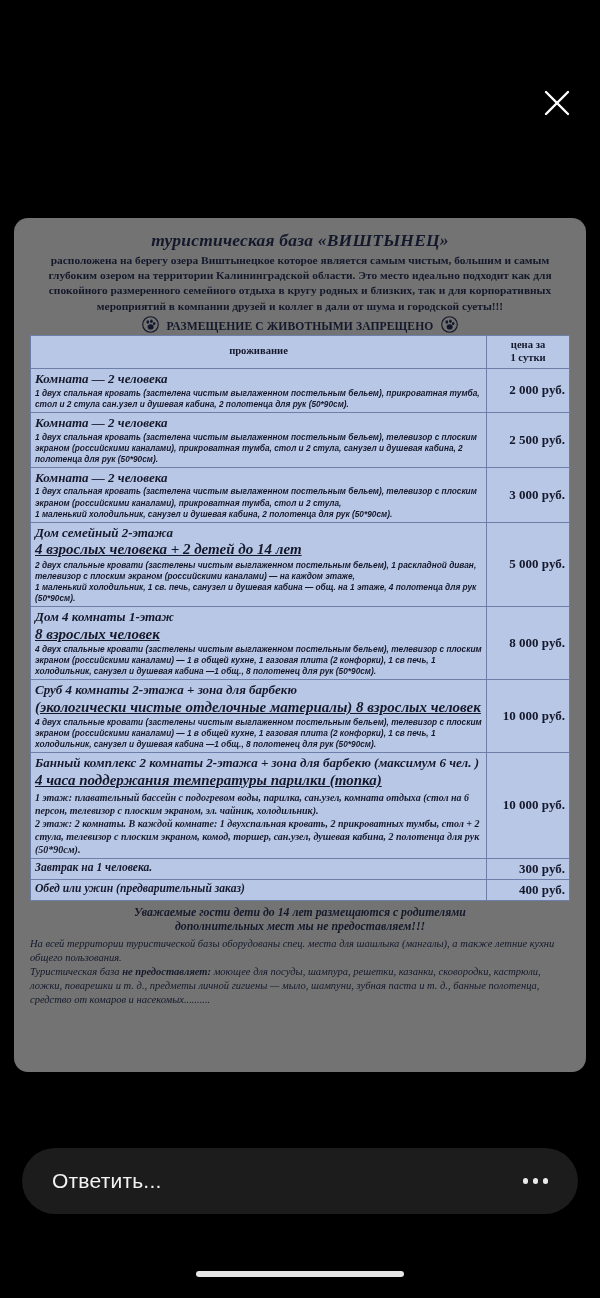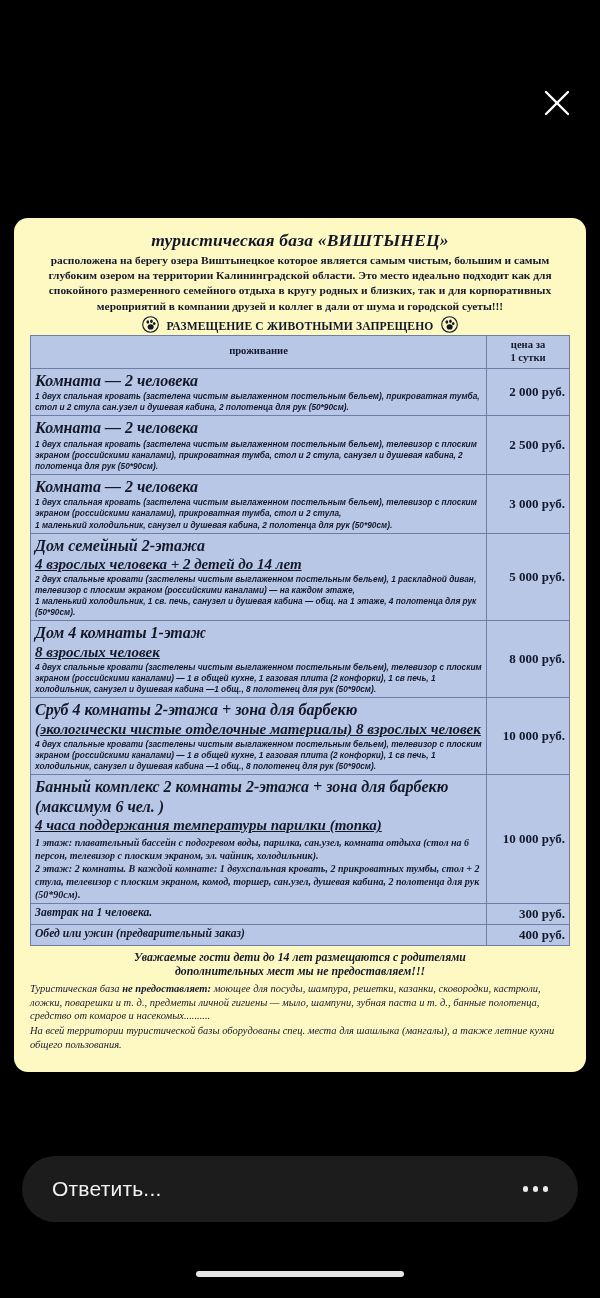--- a/index.html
+++ b/index.html
@@ -36,21 +36,21 @@
   }
   .close-btn svg { display: block; }
 
   
   .image-card {
     position: absolute;
     left: 14px;
     top: 218px;
     width: 572px;
     height: 854px;
-    background: #fef9c3;
+    background: #737373;
     border-radius: 14px;
     overflow: hidden;
     color: #14182b;
   }
 
   .doc {
     padding: 12px 16px 10px 16px;
     box-sizing: border-box;
     height: 100%;
   }
@@ -128,21 +128,21 @@
     font-size: 13px;
     text-align: right;
     padding-right: 5px;
     white-space: nowrap;
   }
 
   .r-title {
     font-family: "Liberation Serif", serif;
     font-weight: bold;
     font-style: italic;
-    font-size: 16px;
+    font-size: 13px;
     line-height: 1.22;
     display: block;
   }
   .r-sub {
     font-family: "Liberation Serif", serif;
     font-weight: bold;
     font-style: italic;
     font-size: 15px;
     line-height: 1.22;
     display: block;
@@ -214,21 +214,21 @@
     font-size: 14px;
     font-weight: bold;
     font-style: italic;
     letter-spacing: .3px;
   }
 
   
   .reply-bar {
     position: absolute;
     left: 22px;
-    bottom: 76px;
+    bottom: 84px;
     width: 556px;
     height: 66px;
     box-sizing: border-box;
     background: #1c1c1c;
     border-radius: 33px;
     display: flex;
     align-items: center;
     padding: 0 26px 0 30px;
     cursor: text;
   }
@@ -379,25 +379,25 @@
               <td class="price">400 руб.</td>
             </tr>
           </tbody>
       </table>
 
       <div class="footer-note">
         <span>Уважаемые гости дети до 14 лет размещаются с родителями</span><br>
         <span>дополнительных мест мы не предоставляем!!!</span>
       </div>
 
+      <div class="footer-para">На всей территории туристической базы оборудованы спец. места для шашлыка (мангалы), а также летние кухни общего пользования.</div>
+
       <div class="footer-para">
         <span>Туристическая база </span><b>не предоставляет:</b><span> моющее для посуды, шампура, решетки, казанки, сковородки, кастрюли, ложки, поварешки и т. д., предметы личной гигиены — мыло, шампуни, зубная паста и т. д., банные полотенца, средство от комаров и насекомых..........</span>
       </div>
-
-      <div class="footer-para">На всей территории туристической базы оборудованы спец. места для шашлыка (мангалы), а также летние кухни общего пользования.</div>
 
 
     </div>
   </div>
 
   <div class="reply-bar">
     <span class="reply-placeholder">Ответить...</span>
     <span class="more-dots">
       <i></i>
       <i></i>

